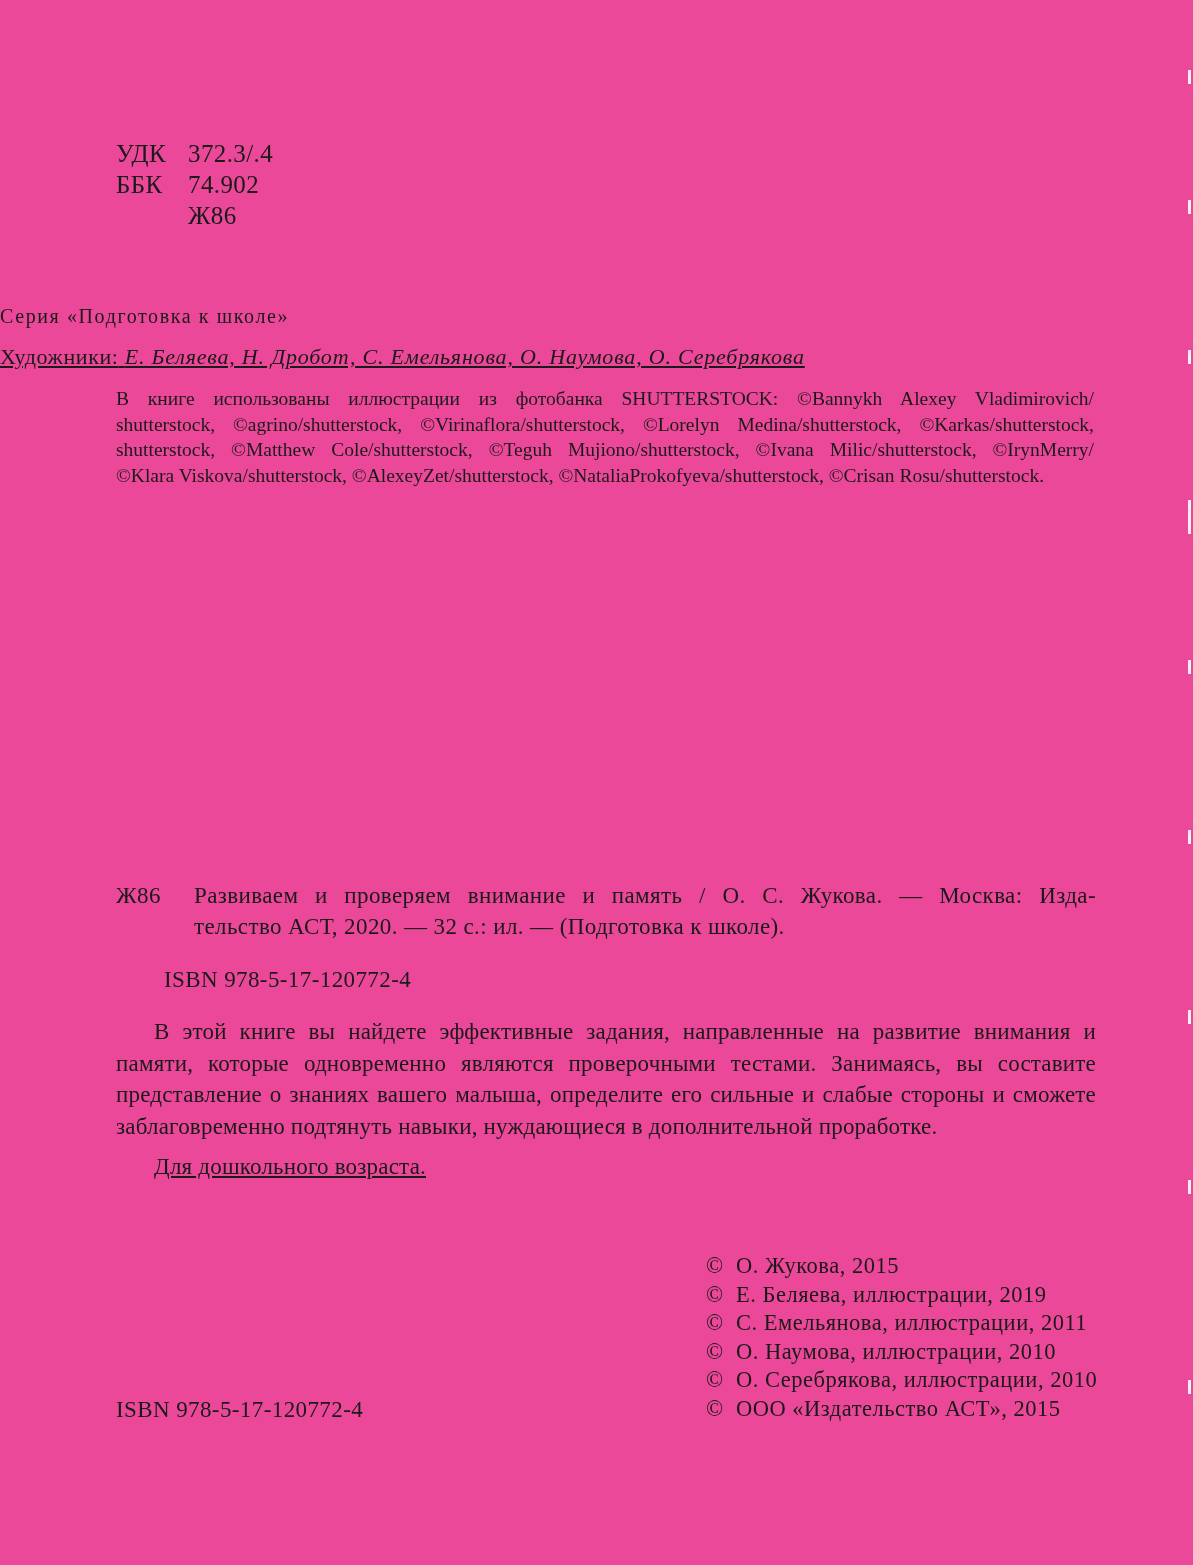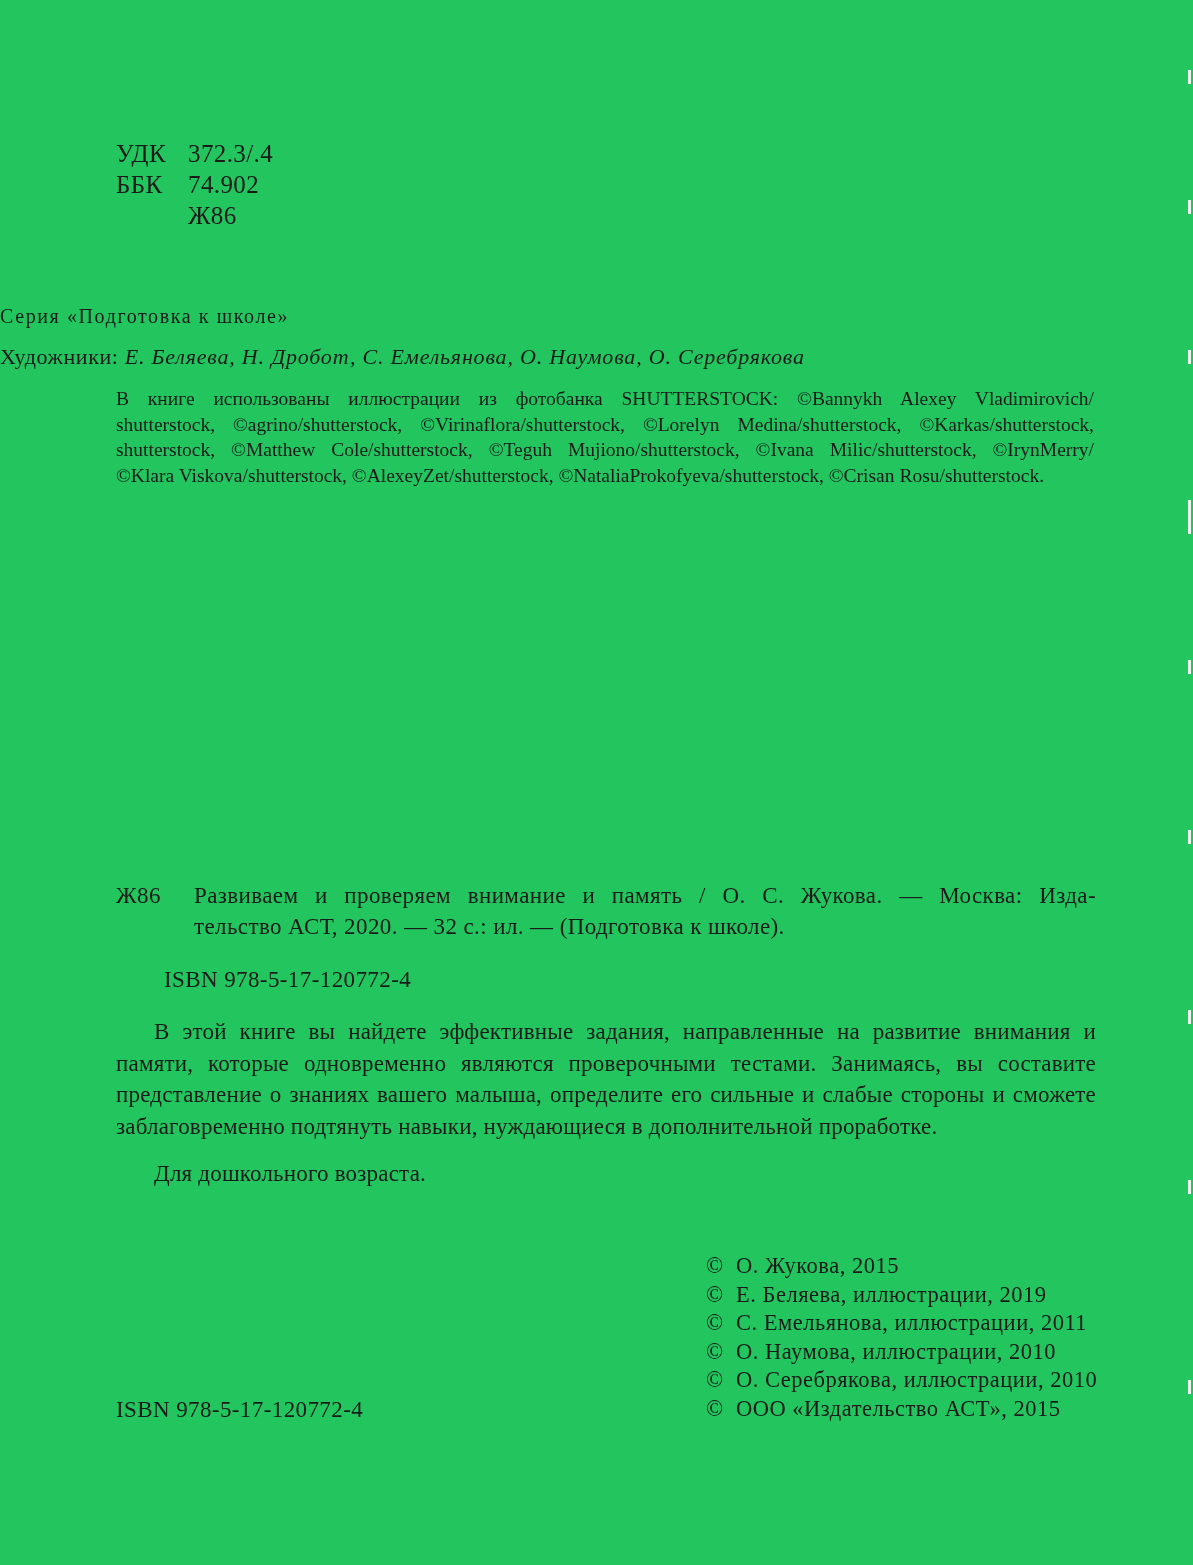--- a/index.html
+++ b/index.html
@@ -6,21 +6,21 @@
   html, body {
     margin: 0;
     padding: 0;
     background: #ffffff;
   }
   .page {
     position: relative;
     width: 1193px;
     height: 1565px;
     margin: 0 auto;
-    background: #22c55e;
+    background: #ec4899;
     color: #1a1a1a;
     font-family: "Liberation Serif", "DejaVu Serif", serif;
     overflow: hidden;
   }
 
   
   .codes {
     position: absolute;
     left: 116px;
     top: 138px;
@@ -49,20 +49,21 @@
     letter-spacing: 1.6px;
     line-height: 26px;
     white-space: nowrap;
   }
   .artists-line {
     margin-top: 14px;
     font-size: 22px;
     line-height: 28px;
     letter-spacing: 0.6px;
     white-space: nowrap;
+    text-decoration: underline;
   }
   .artists-line .names {
     font-style: italic;
     letter-spacing: 0.8px;
   }
 
   
   .credits {
     position: absolute;
     left: 116px;
@@ -137,21 +138,21 @@
     width: 980px;
     font-size: 23px;
     line-height: 31.5px;
     letter-spacing: 0.2px;
   }
   .annotation p {
     margin: 0;
     text-indent: 38px;
     text-align: justify;
   }
-  .annotation p + p { margin-top: 16px; }
+  .annotation p + p { margin-top: 9px; text-decoration: underline; }
 
   
   .copyright {
     position: absolute;
     left: 706px;
     top: 1252px;
     font-size: 22.5px;
     line-height: 28.5px;
     letter-spacing: 0.5px;
   }

